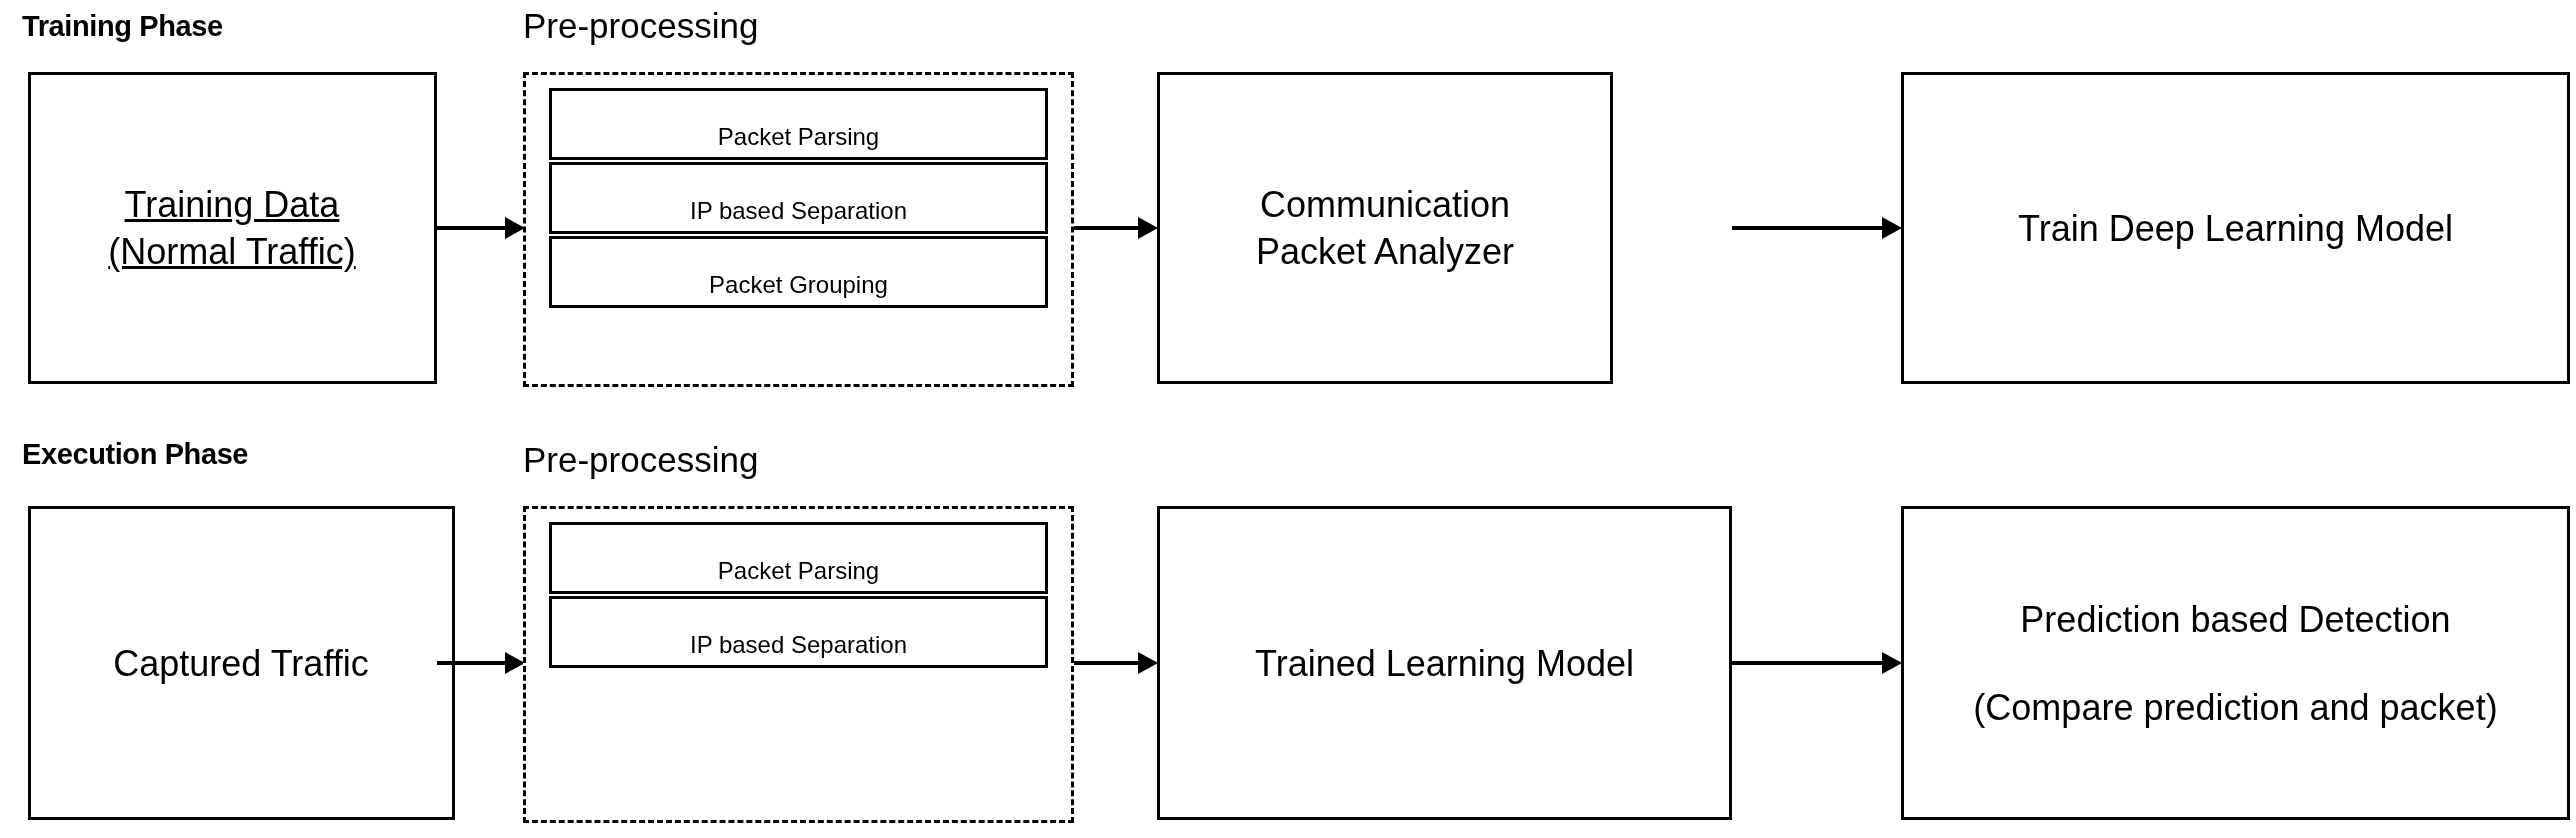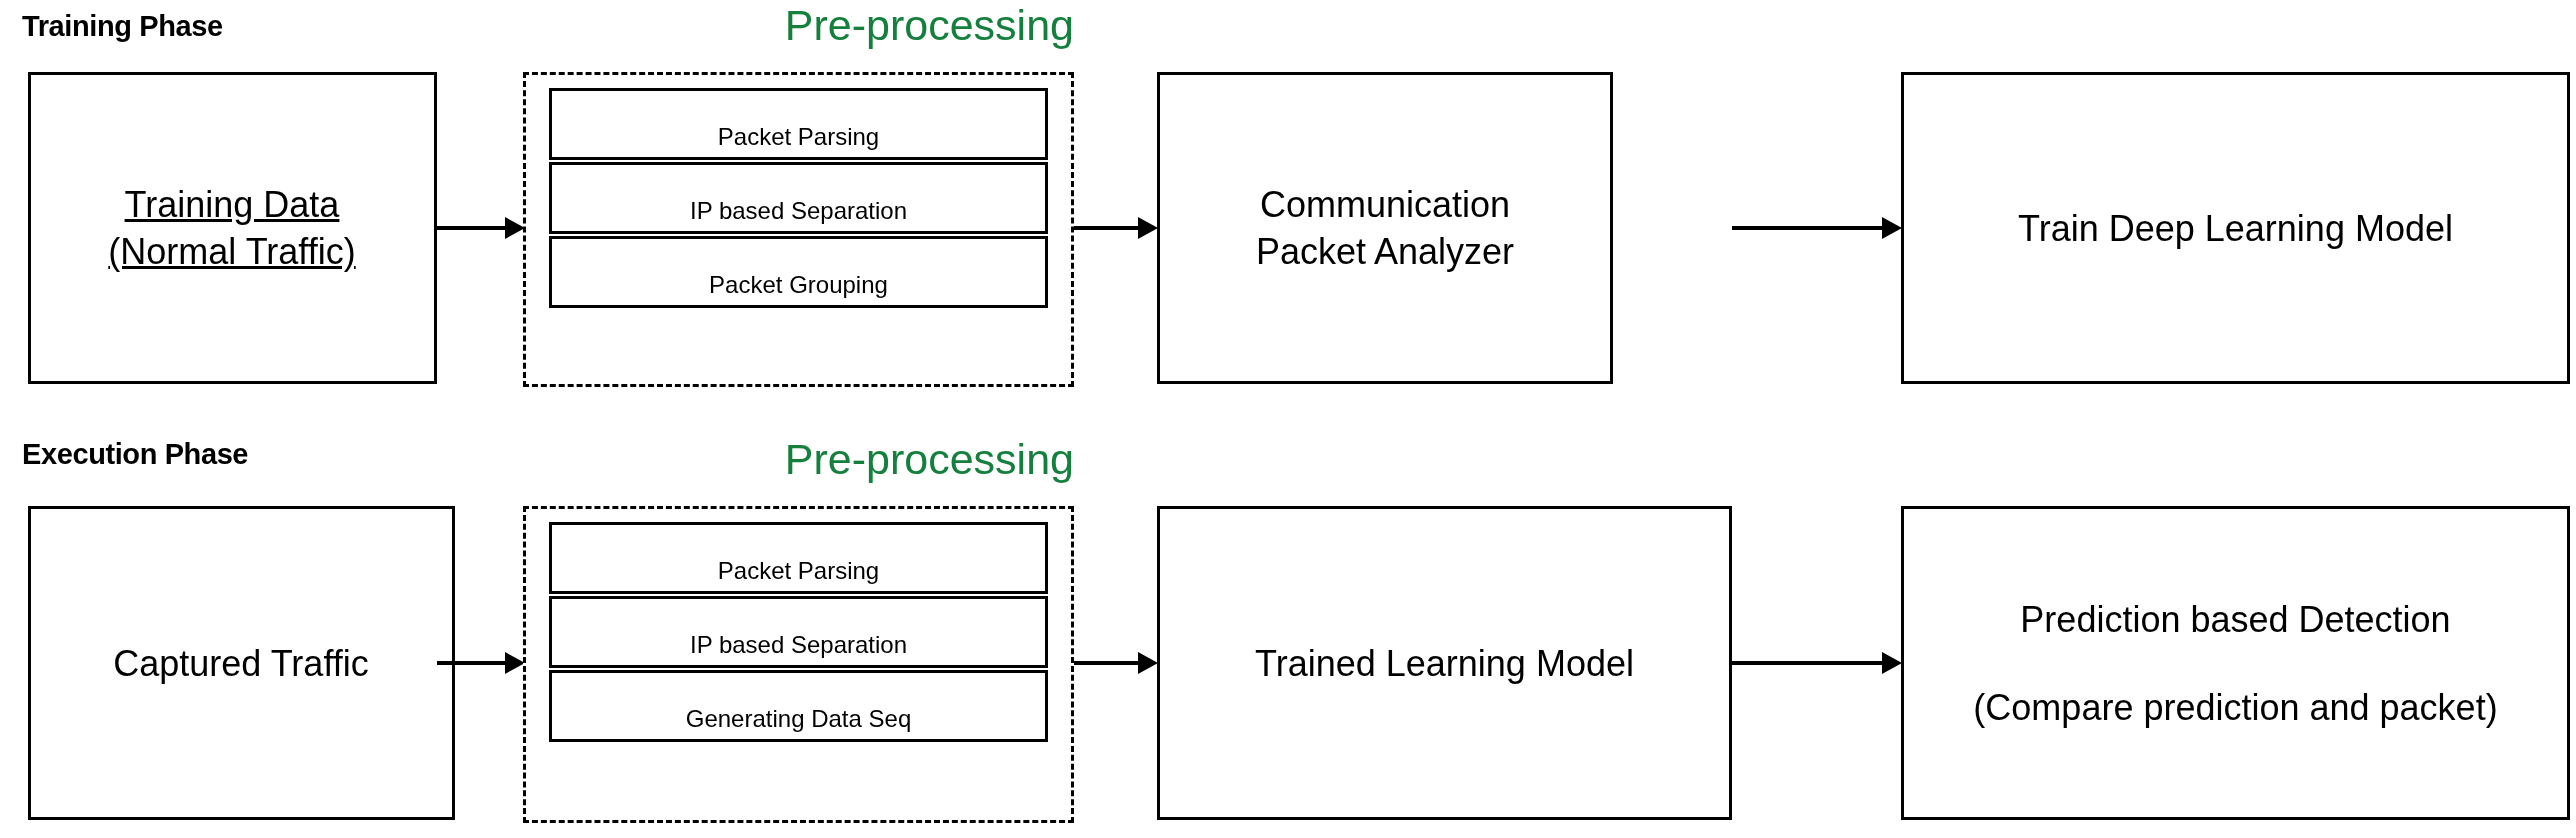--- a/index.html
+++ b/index.html
@@ -68,25 +68,25 @@
 
   
   .preproc-group {
     position: absolute;
   }
   .preproc-label {
     position: absolute;
     left: 0;
     top: 0;
     width: 100%;
-    text-align: right;
-    font-size: 43px;
+    text-align: left;
+    font-size: 35px;
     line-height: 35px;
     white-space: nowrap;
-    color: #15803d;
+    color: #000000;
   }
   .preproc-dashed {
     position: absolute;
     box-sizing: border-box;
     border: 3.1px dashed #000;
     background: #ffffff;
   }
   .preproc-inner {
     position: absolute;
     box-sizing: border-box;
@@ -217,23 +217,20 @@
 
   <div class="preproc-group" id="preproc-execution">
     <div class="preproc-label">Pre-processing</div>
     <div class="preproc-dashed"></div>
     <div class="preproc-inner" id="pp-e-0">
       <span>Packet Parsing</span>
     </div>
     <div class="preproc-inner" id="pp-e-1">
       <span>IP based Separation</span>
     </div>
-    <div class="preproc-inner" id="pp-e-2">
-      <span>Generating Data Seq</span>
-    </div>
   </div>
 
   <div class="arrow" id="arrow-e-2">
     <div class="shaft" style="width:64px"></div>
     <div class="head" style="left:64px"></div>
   </div>
 
   <div class="box" id="box-trained-model">
     <div class="line">Trained Learning Model</div>
   </div>

